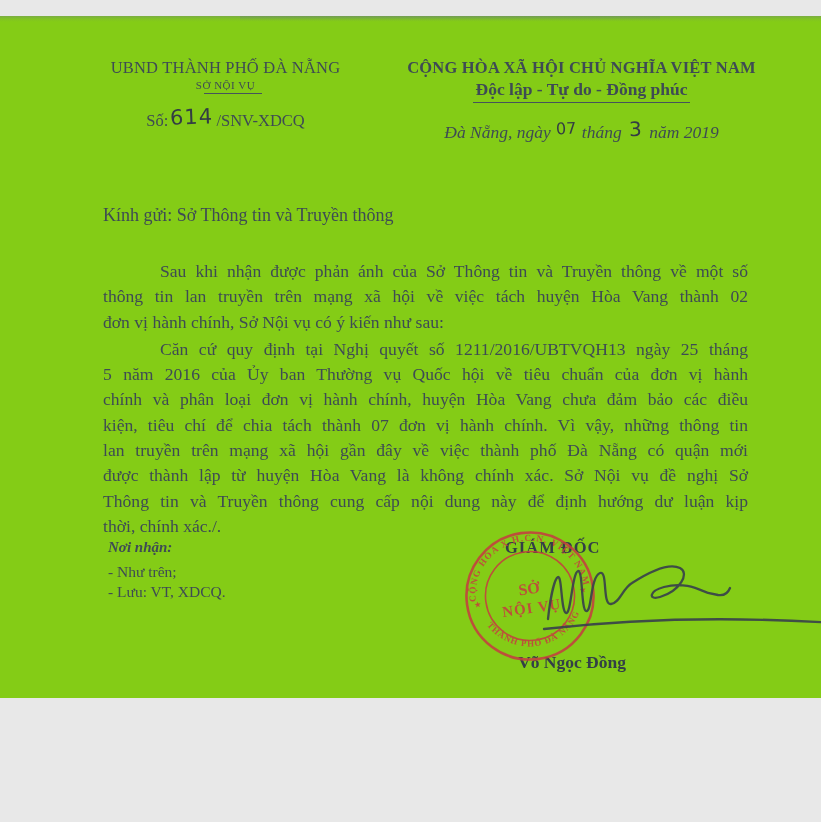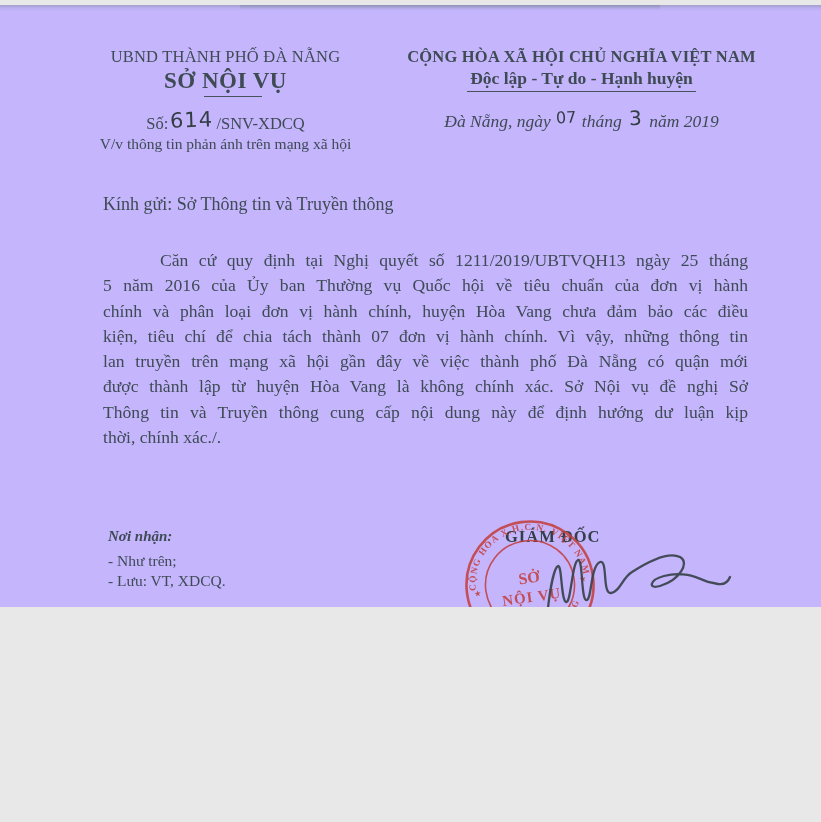--- a/index.html
+++ b/index.html
@@ -1,33 +1,33 @@
 <!DOCTYPE html>
 <html><head>
 <meta charset="utf-8">
 <style>
   html,body { margin:0; padding:0; background:#e8e8e8; }
   .page {
-    position:relative; width:821px; height:602px; margin:5px auto;
-    background:#c4b5fd; overflow:hidden;
+    position:relative; width:821px; height:682px; margin:16px auto;
+    background:#84cc16; overflow:hidden;
     font-family:"Liberation Serif", serif; color:#3e4b54;
   }
   .scan-edge {
     position:absolute; top:0; left:0; right:0; height:6px;
     background:linear-gradient(180deg, rgba(110,126,134,.40), rgba(110,126,134,.10) 55%, rgba(110,126,134,0));
   }
   .scan-smudge {
     position:absolute; top:0; left:240px; width:420px; height:5px;
     background:linear-gradient(180deg, rgba(96,118,130,.30), rgba(96,118,130,0));
   }
 
   
   .hdr-left { position:absolute; left:68px; top:42px; width:315px; text-align:center; }
   .org-parent { font-size:16.5px; letter-spacing:.2px; white-space:nowrap; }
-  .org-name   { font-size:23px; font-weight:bold; margin-top:1px; letter-spacing:.5px; }
+  .org-name   { font-size:11px; font-weight:normal; margin-top:1px; letter-spacing:.5px; }
   .org-underline { width:58px; border-bottom:1.6px solid #46535b; margin:2px auto 0; transform:translateX(7px); }
   .doc-number { margin-top:13px; font-size:16.5px; white-space:nowrap; }
   .subject    { font-size:15.5px; margin-top:1px; white-space:nowrap; }
 
   .hand { font-family:"DejaVu Sans", sans-serif; color:#333d44; font-style:normal; }
   .hand-614   { display:inline-block; font-size:21px; letter-spacing:1px; margin:0 3px 0 2px; transform:rotate(-2deg) translateY(-2px); }
   .hand-day   { display:inline-block; font-size:16px; transform:translateY(-4px) rotate(-3deg); margin:0 1px; }
   .hand-month { display:inline-block; font-size:20px; transform:translateY(-2px) rotate(-2deg); margin:0 3px; }
 
   .hdr-right { position:absolute; left:383px; top:42px; width:397px; text-align:center; }
@@ -63,40 +63,44 @@
   <div class="scan-edge"></div>
   <div class="scan-smudge"></div>
 
   <div class="hdr-left">
     <div class="org-parent">UBND THÀNH PHỐ ĐÀ NẴNG</div>
     <div class="org-name">SỞ NỘI VỤ</div>
     <div class="org-underline"></div>
     <div class="doc-number">
       <span>Số:</span><span class="hand hand-614">614</span><span>/SNV-XDCQ</span>
     </div>
-    <div class="subject">V/v thông tin phản ánh trên mạng xã hội</div>
   </div>
 
   <div class="hdr-right">
     <div class="nat-title">CỘNG HÒA XÃ HỘI CHỦ NGHĨA VIỆT NAM</div>
-    <div><span class="nat-motto">Độc lập - Tự do - Hạnh huyện</span></div>
+    <div><span class="nat-motto">Độc lập - Tự do - Đồng phúc</span></div>
     <div class="date-line">
       <span>Đà Nẵng, ngày</span>
       <span class="hand hand-day">07</span>
       <span>tháng</span>
       <span class="hand hand-month">3</span>
       <span>năm 2019</span>
     </div>
   </div>
 
   <div class="recipient">Kính gửi: Sở Thông tin và Truyền thông</div>
 
   <div class="body">
     <div class="para">
-        <div class="bline first">Căn cứ quy định tại Nghị quyết số 1211/2019/UBTVQH13 ngày 25 tháng</div>
+        <div class="bline first">Sau khi nhận được phản ánh của Sở Thông tin và Truyền thông về một số</div>
+        <div class="bline">thông tin lan truyền trên mạng xã hội về việc tách huyện Hòa Vang thành 02</div>
+        <div class="bline last">đơn vị hành chính, Sở Nội vụ có ý kiến như sau:</div>
+      </div>
+    <div class="para">
+        <div class="bline first">Căn cứ quy định tại Nghị quyết số 1211/2016/UBTVQH13 ngày 25 tháng</div>
         <div class="bline">5 năm 2016 của Ủy ban Thường vụ Quốc hội về tiêu chuẩn của đơn vị hành</div>
         <div class="bline">chính và phân loại đơn vị hành chính, huyện Hòa Vang chưa đảm bảo các điều</div>
         <div class="bline">kiện, tiêu chí để chia tách thành 07 đơn vị hành chính. Vì vậy, những thông tin</div>
         <div class="bline">lan truyền trên mạng xã hội gần đây về việc thành phố Đà Nẵng có quận mới</div>
         <div class="bline">được thành lập từ huyện Hòa Vang là không chính xác. Sở Nội vụ đề nghị Sở</div>
         <div class="bline">Thông tin và Truyền thông cung cấp nội dung này để định hướng dư luận kịp</div>
         <div class="bline last">thời, chính xác./.</div>
       </div>
   </div>
 

